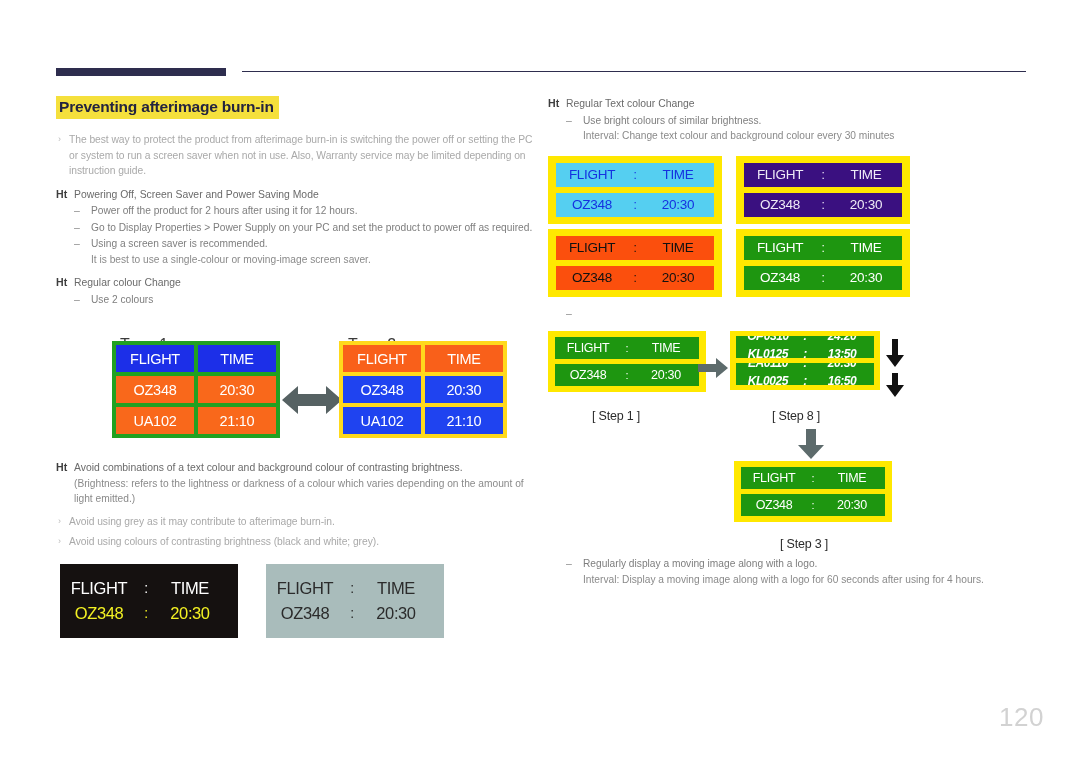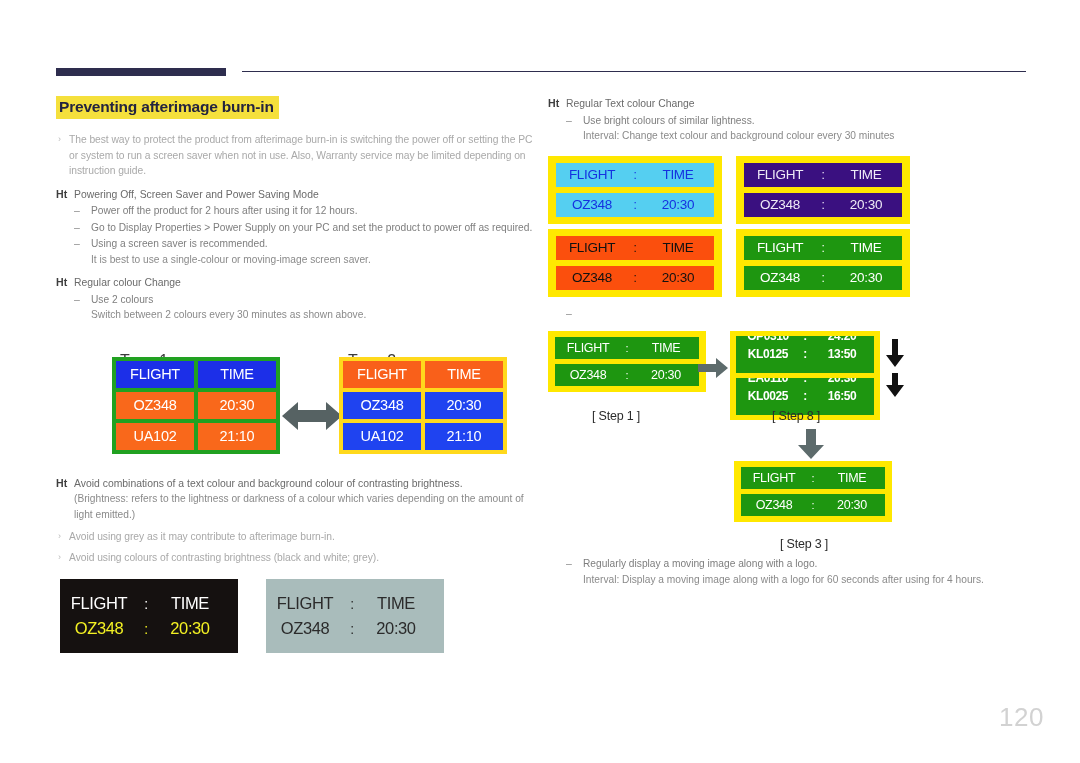--- a/index.html
+++ b/index.html
@@ -154,21 +154,21 @@
   .step-line .c1 { text-align: center; }
   .step-line .c2 { text-align: center; font-size: 11px; }
   .step-line .c3 { text-align: center; }
 
   .step-box.s2 {
     position: absolute; left: 182px; top: 0px; width: 150px;
     background: #ffe800; padding: 5px 6px;
     display: flex; flex-direction: column; gap: 5px;
   }
   .scroll-win {
-    height: 37px; overflow: hidden; background: #1e9610; position: relative;
+    height: 22px; overflow: hidden; background: #1e9610; position: relative; font-style: italic;
   }
   .scroll-row {
     display: grid; grid-template-columns: 1fr 10px 1fr;
     align-items: center; height: 18px;
     color: #ffffff; font-size: 12px; font-weight: bold; letter-spacing: -0.4px;
   }
   .scroll-row .c1 { text-align: center; }
   .scroll-row .c2 { text-align: center; }
   .scroll-row .c3 { text-align: center; }
   .scroll-win .inner { position: absolute; left: 0; right: 0; top: -9px; }
@@ -230,21 +230,20 @@
     <div class="sub-text">It is best to use a single-colour or moving-image screen saver.</div>
 
     <div class="ht-row">
       <div class="ht-mark">Ht</div>
       <div class="ht-text">Regular colour Change</div>
     </div>
     <div class="dash-row">
       <div class="dash-mark">–</div>
       <div class="dash-text">Use 2 colours</div>
     </div>
-    <div class="sub-text">Switch between 2 colours every 30 minutes as shown above.</div>
 
     
     <div class="types-wrap">
       <div class="type-label t1">Type 1</div>
       <div class="type-label t2">Type 2</div>
 
       <div class="fl-table t1">
         <div class="fl-cell head">FLIGHT</div>
         <div class="fl-cell head">TIME</div>
         <div class="fl-cell body">OZ348</div>
@@ -316,21 +315,21 @@
   </div>
 
   <div class="col-right">
 
     <div class="ht-row" style="margin-top:0;">
       <div class="ht-mark">Ht</div>
       <div class="ht-text">Regular Text colour Change</div>
     </div>
     <div class="dash-row">
       <div class="dash-mark">–</div>
-      <div class="dash-text">Use bright colours of similar lightness.</div>
+      <div class="dash-text">Use bright colours of similar brightness.</div>
     </div>
     <div class="sub-text">Interval: Change text colour and background colour every 30 minutes</div>
 
     <div class="panel-grid">
 
       <div class="panel p-cyan">
         <div class="panel-line">
           <span class="c1">FLIGHT</span>
           <span class="c2">:</span>
           <span class="c3">TIME</span>

